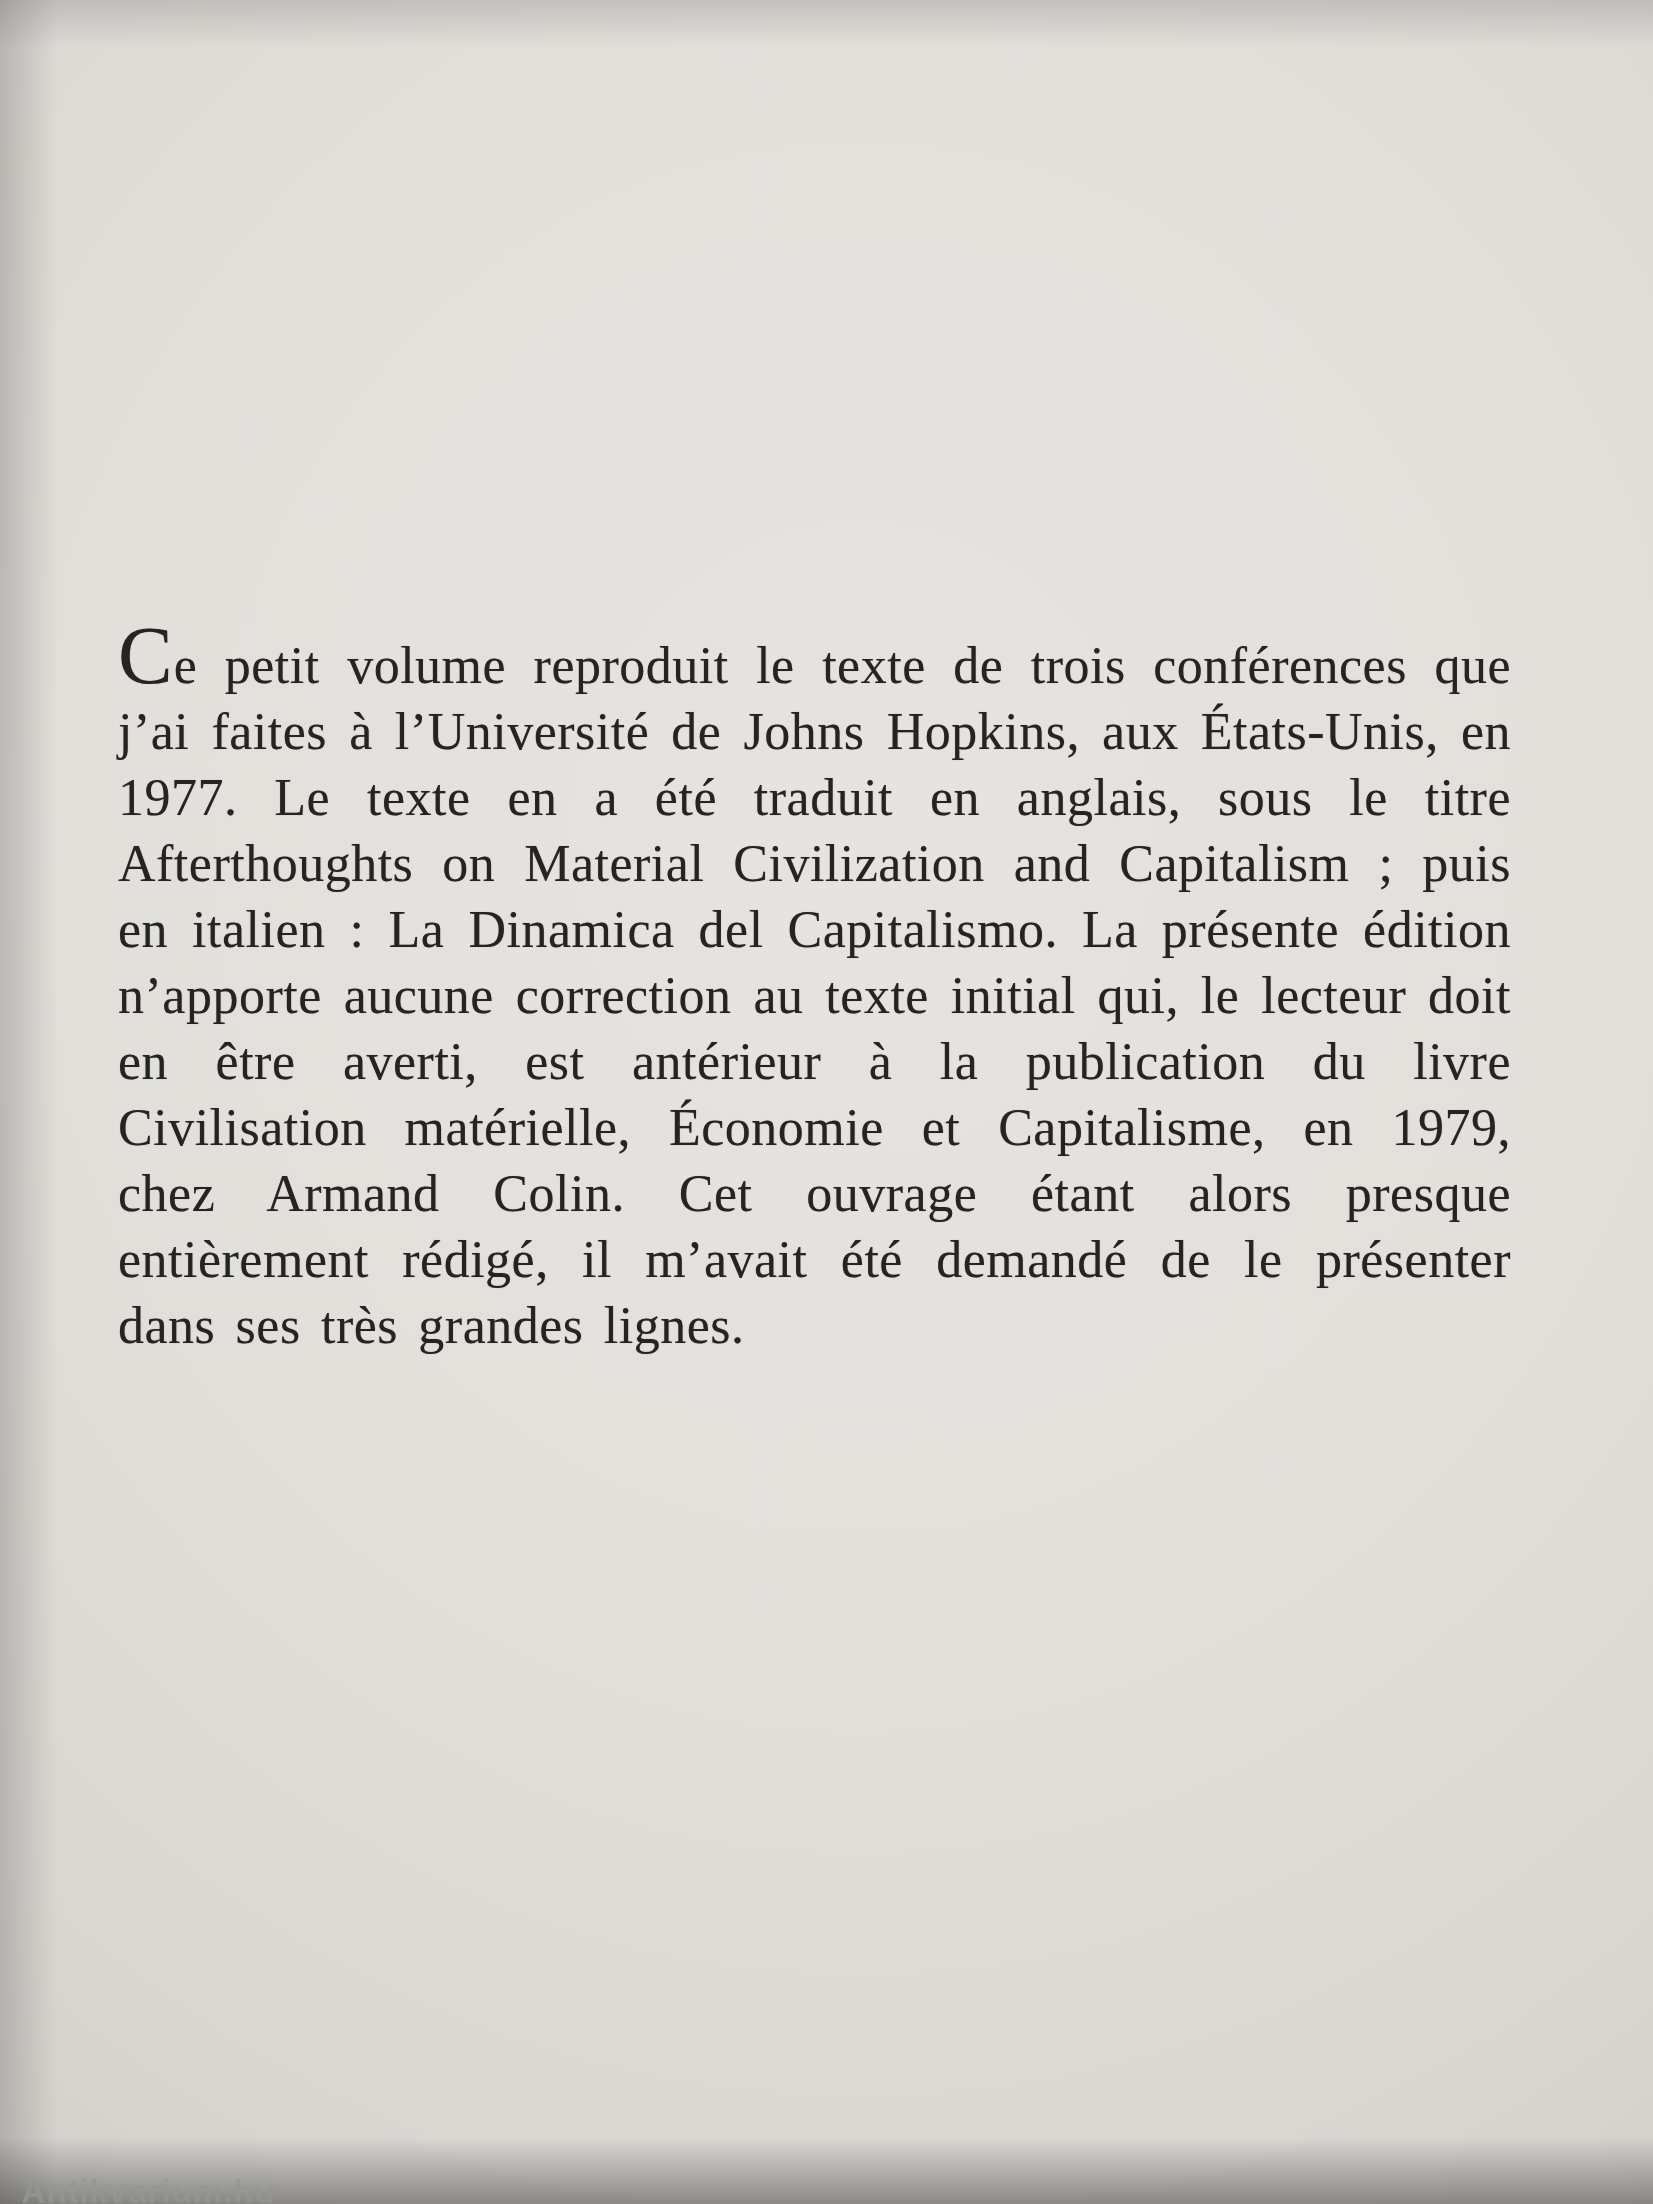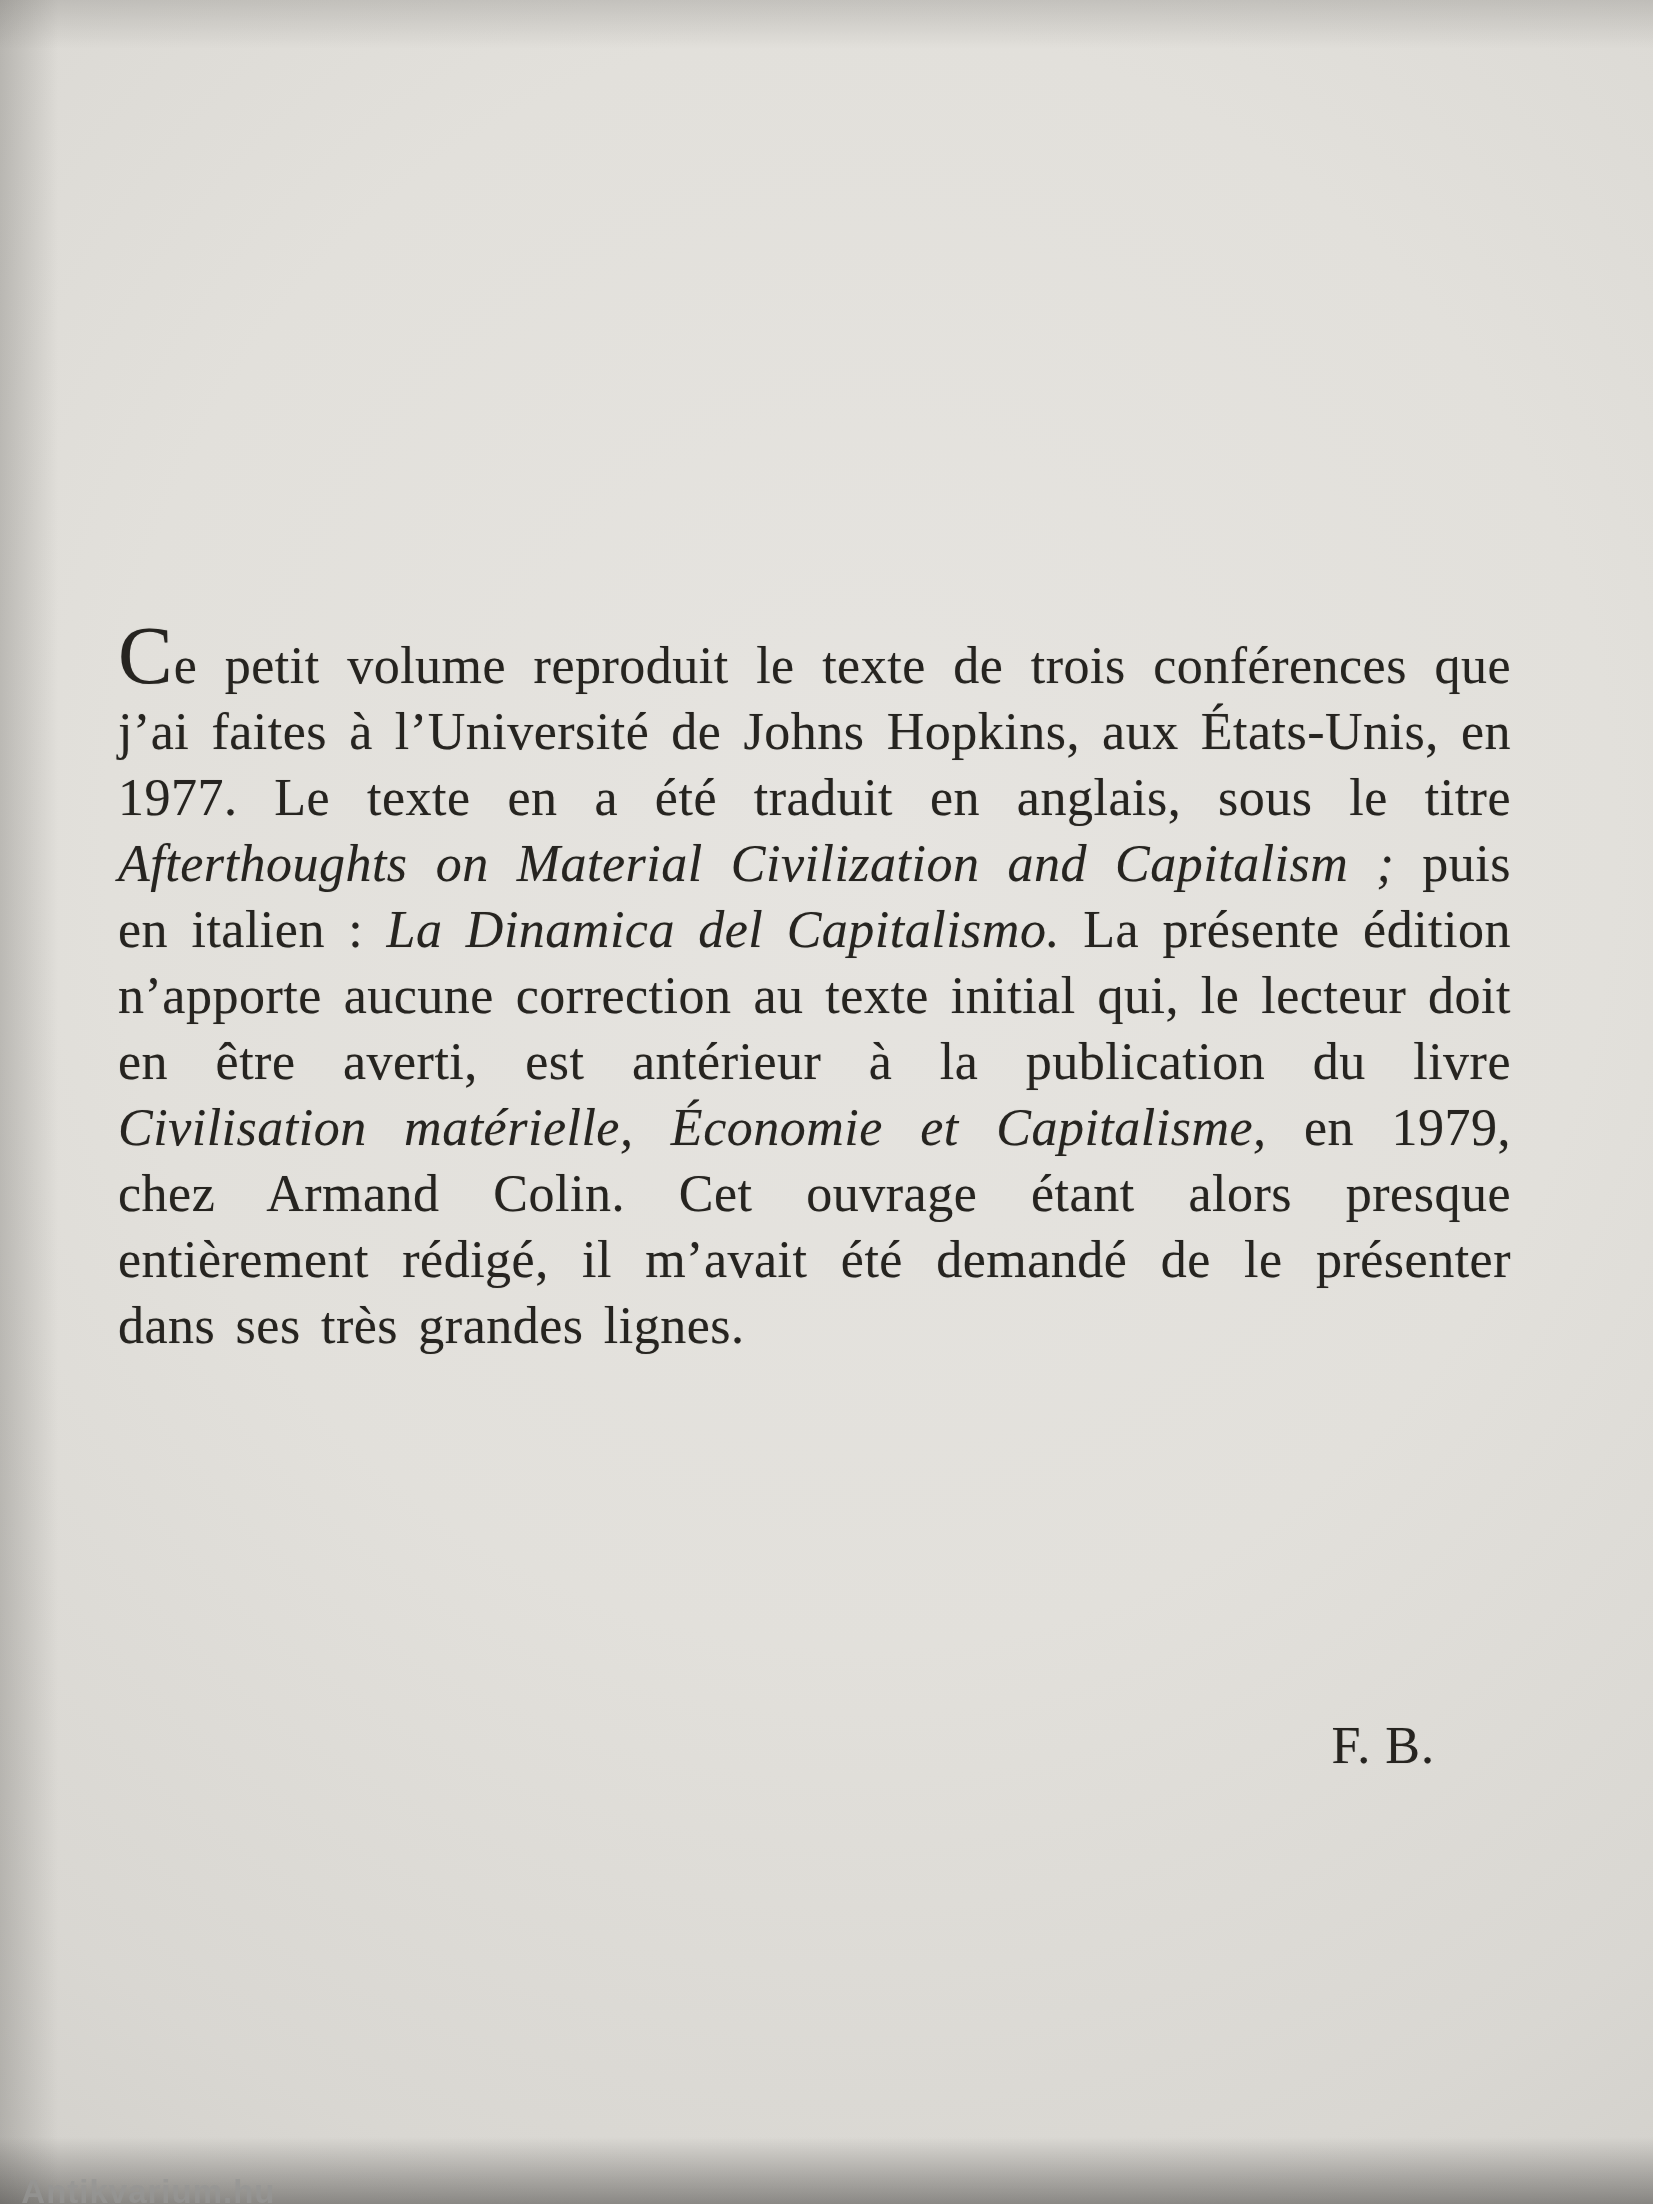--- a/index.html
+++ b/index.html
@@ -56,21 +56,20 @@
     word-spacing: 6.8px;
     letter-spacing: 0.5px;
     text-shadow: 0 0 1px rgba(38,36,32,0.35);
   }
   .dropcap {
     font-size: 82px;
     line-height: 0;
     letter-spacing: 1px;
   }
   .italic {
-    font-style: italic;
   }
   .signature {
     position: absolute;
     left: 118px;
     top: 1716px;
     width: 1393px;
     padding-right: 76px;
     box-sizing: border-box;
     font-size: 52px;
     color: #262420;
@@ -92,17 +91,16 @@
 </head>
 <body>
 
 <div class="photo">
   <div class="edge-shade-left"></div>
   <div class="edge-shade-top"></div>
   <div class="edge-shade-bottom"></div>
 
   <div class="page-text"><span class="dropcap">C</span><span>e petit volume reproduit le texte de trois conférences que j’ai faites à l’Université de Johns Hopkins, aux États-Unis, en 1977. Le texte en a été traduit en anglais, sous le titre </span><span class="italic">Afterthoughts on Material Civilization and Capitalism ;</span><span> puis en italien : </span><span class="italic">La Dinamica del Capitalismo.</span><span> La présente édition n’apporte aucune correction au texte initial qui, le lecteur doit en être averti, est antérieur à la publication du livre </span><span class="italic">Civilisation matérielle, Économie et Capitalisme,</span><span> en 1979, chez Armand Colin. Cet ouvrage étant alors presque entièrement rédigé, il m’avait été demandé de le présenter dans ses très grandes lignes.</span></div>
 
-  <div class="signature">F. B.</div>
 
   <div class="watermark">Antikvarium.hu</div>
 </div>
 
 
 </body></html>

